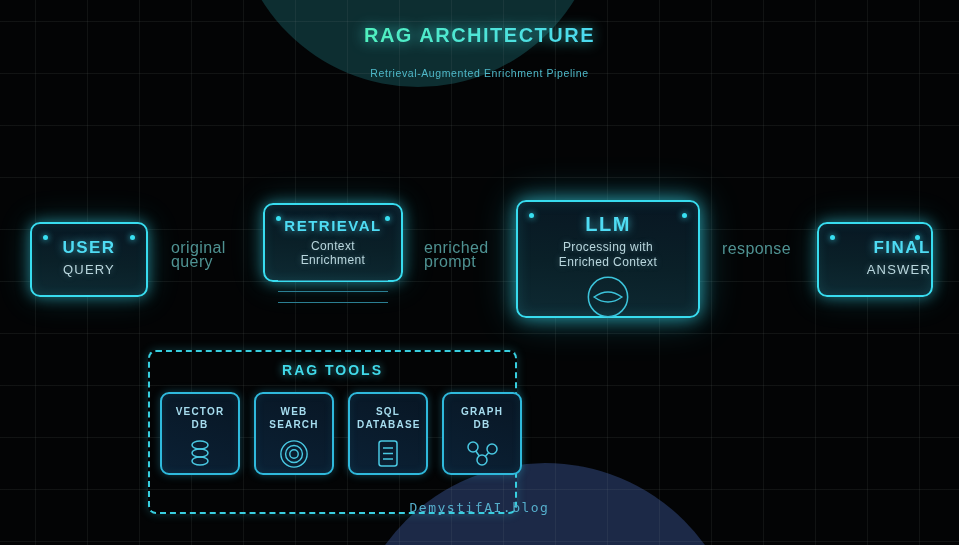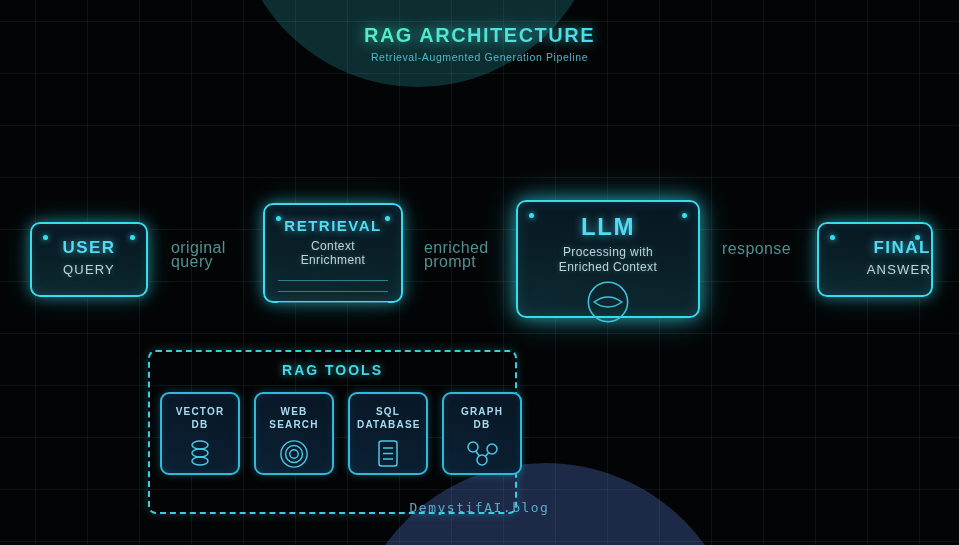--- a/index.html
+++ b/index.html
@@ -19,21 +19,21 @@
   }
   .glow-circle{position:absolute;border-radius:50%;z-index:1;}
   .glow-top{left:234px;top:-281px;width:368px;height:368px;background:#0d2e31;}
   .glow-bottom{left:348px;top:463px;width:394px;height:394px;background:#1c2947;}
 
   .layer{position:absolute;inset:0;z-index:3;}
 
   
   .hdr{position:absolute;left:0;top:0;width:100%;text-align:center;}
   .title{
-    margin:24px 0 0 0;font-size:20px;font-weight:bold;letter-spacing:1.5px;
+    margin:24px 0 16px 0;font-size:20px;font-weight:bold;letter-spacing:1.5px;
     background:linear-gradient(90deg,#50f0be,#4cd9f0);
     -webkit-background-clip:text;background-clip:text;color:transparent;
     filter:drop-shadow(0 0 7px rgba(64,230,225,0.75));
     display:inline-block;
   }
   .subtitle{margin:4px 0 0 0;font-size:10.5px;letter-spacing:0.6px;color:#4fb9c9;}
 
   
   .node{
     position:absolute;border:2px solid #38dcef;border-radius:10px;
@@ -50,30 +50,30 @@
   .node .dot.dr{right:11px}
   .nt{font-weight:bold;color:#4fdcf4;letter-spacing:1.5px;
       text-shadow:0 0 8px rgba(79,220,244,0.7);}
   .ns{color:#b9d6dd;letter-spacing:1.2px;text-shadow:0 0 6px rgba(150,210,220,0.35);}
 
   .node-user{left:30px;top:222px;width:118px;height:75px;padding-top:14px;}
   .node-final{left:817px;top:222px;width:116px;height:75px;padding-top:14px;text-align:right;}
   .node-user .nt,.node-final .nt{font-size:17px;}
   .node-user .ns,.node-final .ns{font-size:13px;margin-top:4px;}
 
-  .node-retrieval{left:263px;top:203px;width:140px;height:100px;padding-top:12px;}
+  .node-retrieval{left:263px;top:203px;width:140px;height:79px;padding-top:12px;}
   .node-retrieval .nt{font-size:15px;}
   .node-retrieval .ns{font-size:12px;margin:5px auto 0 auto;width:100px;line-height:14px;letter-spacing:0.4px;text-align:center;}
   .ret-lines{margin-top:13px;}
   .ret-lines i{display:block;height:1px;background:#2b7f93;margin:0 auto 10px auto;width:110px;}
 
   .node-llm{left:516px;top:200px;width:184px;height:118px;padding-top:11px;
     box-shadow:0 0 18px rgba(56,220,239,0.65),0 0 40px rgba(56,220,239,0.30),
                inset 0 0 14px rgba(56,220,239,0.15);}
-  .node-llm .nt{font-size:24px;}
+  .node-llm .nt{font-size:20px;}
   .node-llm .ns{font-size:12px;margin:4px auto 0 auto;width:130px;line-height:15px;letter-spacing:0.4px;}
   .eye{display:block;margin:4px auto 0 auto;}
 
   .flow-label{
     position:absolute;font-size:16px;line-height:14px;color:#4f9292;
     text-align:left;letter-spacing:0.4px;
   }
   .lbl-1{left:171px;top:241px;width:70px;}
   .lbl-2{left:424px;top:241px;width:70px;}
   .lbl-3{left:722px;top:242px;width:70px;}
@@ -114,21 +114,21 @@
 <div class="stage">
 
   <div class="glow-circle glow-top"></div>
   <div class="glow-circle glow-bottom"></div>
   <div class="grid"></div>
 
   <div class="layer">
 
     <div class="hdr">
       <h1 class="title">RAG ARCHITECTURE</h1>
-      <p class="subtitle">Retrieval-Augmented Generation Pipeline</p>
+      <p class="subtitle">Retrieval-Augmented Enrichment Pipeline</p>
     </div>
 
     <div class="node node-user">
       <span class="dot dl"></span>
       <span class="dot dr"></span>
       <div class="nt">USER</div>
       <div class="ns">QUERY</div>
     </div>
 
     <div class="flow-label lbl-1">original query</div>

